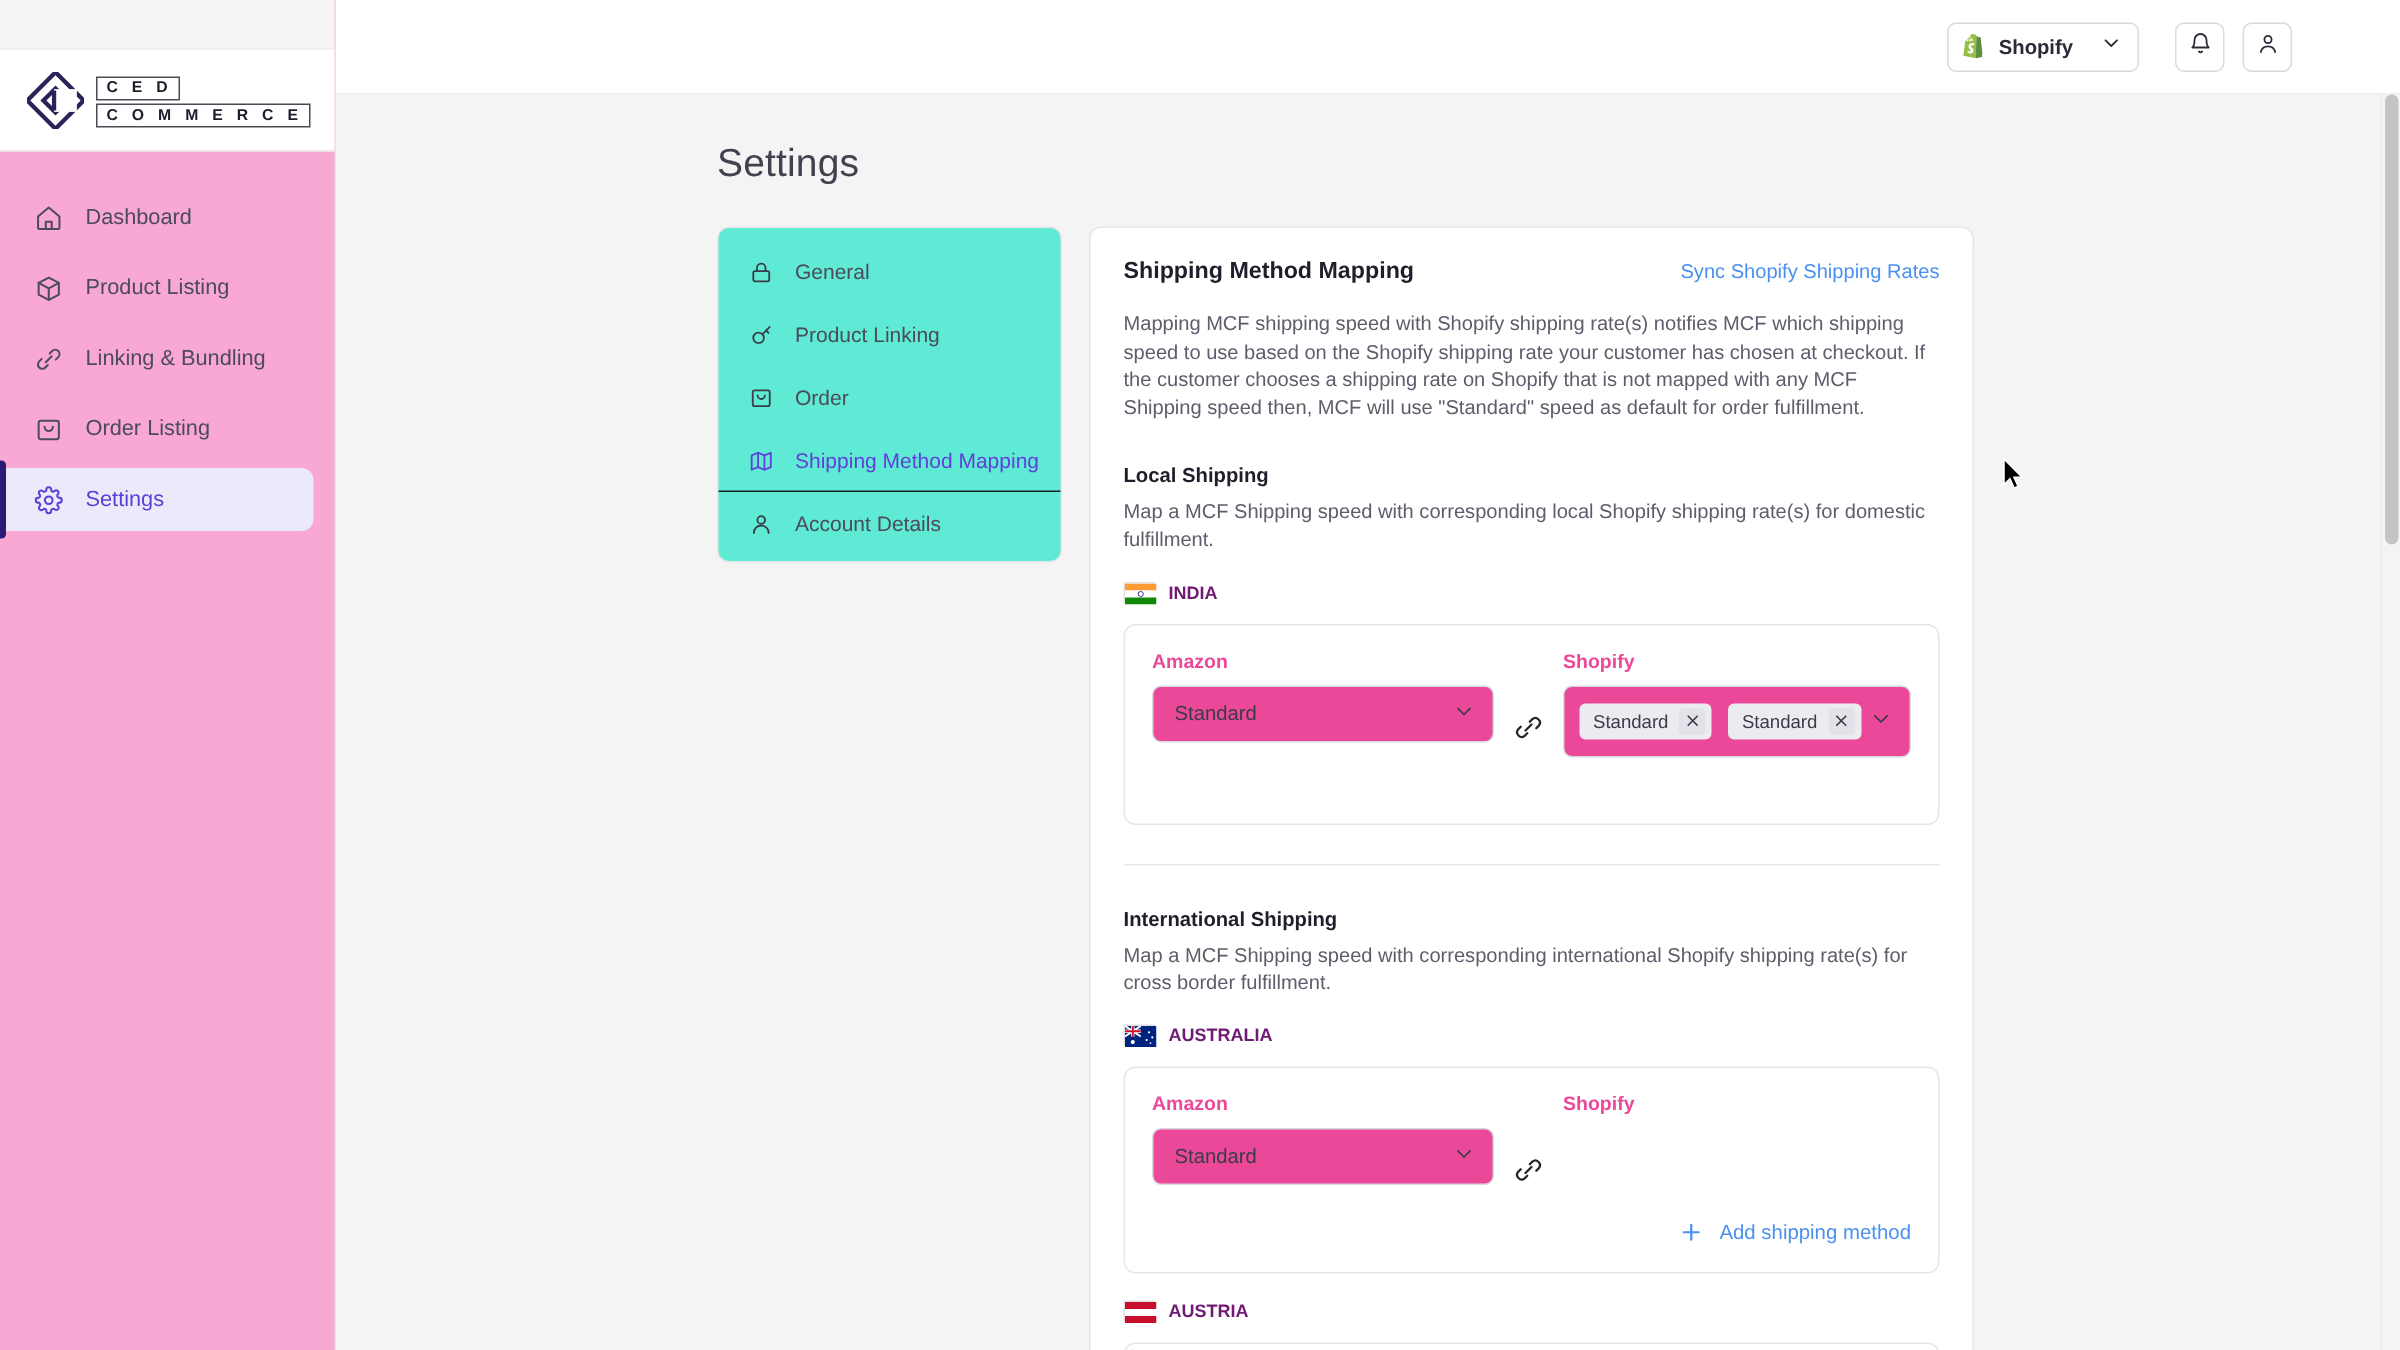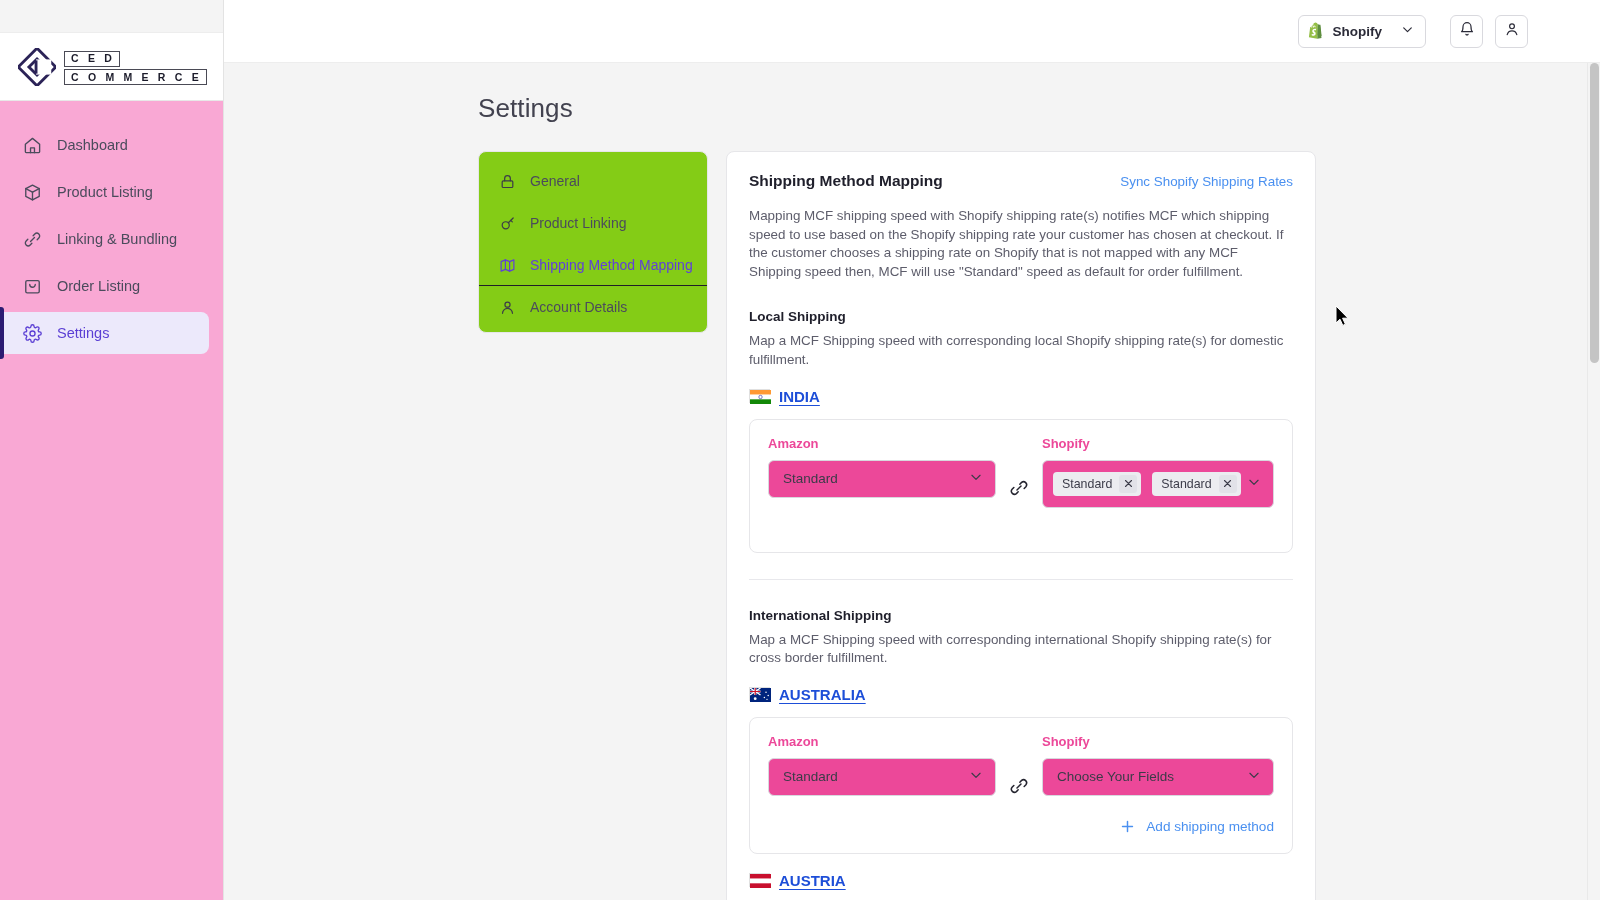--- a/index.html
+++ b/index.html
@@ -118,21 +118,21 @@
     color: #42424f;
     margin: 30px 0 0 254px;
     letter-spacing: .1px;
   }
 
   .content-row { display: flex; margin-left: 254px; margin-top: 27px; }
 
   
   .subnav {
     width: 230px; flex: 0 0 230px;
-    background: #84cc16;
+    background: #5eead4;
     border: 1px solid #e6e6e9;
     border-radius: 8px;
     padding: 8px 0 4px 0;
     height: fit-content;
   }
   .subnav-item {
     display: flex; align-items: center;
     height: 42px;
     padding-left: 18px;
     font-size: 14px;
@@ -166,22 +166,22 @@
     line-height: 18.6px;
     color: #5d5d6b;
   }
 
   .sec-title { margin-top: 28px; font-size: 13.5px; font-weight: 700; color: #1f1f2b; }
   .sec-desc { margin-top: 8px; font-size: 13.4px; line-height: 18.6px; color: #5d5d6b; }
 
   .country-row { display: flex; align-items: center; margin-top: 18px; }
   .flag { width: 21px; height: 14px; flex: 0 0 21px; margin-right: 9px; border: .5px solid rgba(0,0,0,.12); }
   .country-name {
-    font-size: 15px; font-weight: 600; color: #1d4ed8;
-    text-decoration: underline; text-underline-offset: 2.5px; cursor: pointer;
+    font-size: 12px; font-weight: 600; color: #701a75;
+    text-underline-offset: 2.5px; cursor: pointer;
   }
 
   .map-card {
     margin-top: 14px;
     border: 1px solid #e6e6e9;
     border-radius: 8px;
     padding: 16px 18px 18px 18px;
   }
   .map-grid { display: flex; align-items: flex-start; }
   .col-amazon { width: 228px; flex: 0 0 228px; }
@@ -381,20 +381,29 @@
             <span class="sn-ico">
               <svg width="17" height="17" viewBox="0 0 24 24" fill="none" stroke="#3c3c48" stroke-width="1.7" stroke-linecap="round" stroke-linejoin="round">
                   <circle cx="9.5" cy="14.5" r="5"></circle>
                   <path d="M13.2 11 20 4.2"></path>
                   <path d="M16.6 7.6 18.8 9.8"></path>
                 </svg>
             </span>
             <span>Product Linking</span>
           </div>
 
+          <div class="subnav-item">
+            <span class="sn-ico">
+              <svg width="17" height="17" viewBox="0 0 24 24" fill="none" stroke="#3c3c48" stroke-width="1.7" stroke-linecap="round" stroke-linejoin="round">
+                  <rect x="4" y="4.5" width="16" height="15" rx="1.8"></rect>
+                  <path d="M8.6 9.3a3.4 3.4 0 0 0 6.8 0"></path>
+                </svg>
+            </span>
+            <span>Order</span>
+          </div>
 
           <div class="subnav-item active">
             <span class="sn-ico">
               <svg width="17" height="17" viewBox="0 0 24 24" fill="none" stroke="#6040d8" stroke-width="1.7" stroke-linecap="round" stroke-linejoin="round">
                   <path d="M3 6.5 9 4l6 2.5L21 4v13.5L15 20l-6-2.5L3 20z"></path>
                   <path d="M9 4v13.5"></path>
                   <path d="M15 6.5V20"></path>
                 </svg>
             </span>
             <span>Shipping Method Mapping</span>
@@ -530,28 +539,20 @@
                 <span>
                   <svg width="20" height="20" viewBox="0 0 24 24" fill="none" stroke="#24242f" stroke-width="1.8" stroke-linecap="round">
                       <path d="M9.6 14.4 14.4 9.6"></path>
                       <path d="M13 7.4 15.1 5.3a3.7 3.7 0 0 1 5.2 5.2l-2.1 2.1"></path>
                       <path d="M11 16.6 8.9 18.7a3.7 3.7 0 0 1-5.2-5.2l2.1-2.1"></path>
                     </svg>
                 </span>
               </div>
               <div class="col-shopify">
                 <div class="fld-label">Shopify</div>
-                <div class="select">
-                  <span>Choose Your Fields</span>
-                  <span>
-                    <svg width="14" height="14" viewBox="0 0 24 24" fill="none" stroke="#3b3b48" stroke-width="2" stroke-linecap="round" stroke-linejoin="round">
-                        <path d="M5 9l7 7 7-7"></path>
-                      </svg>
-                  </span>
-                </div>
               </div>
             </div>
             <div class="card-actions">
               <span class="add-link">
                 <span class="plus">
                   <svg width="17" height="17" viewBox="0 0 24 24" fill="none" stroke="#4a90f0" stroke-width="2.1" stroke-linecap="round">
                       <path d="M12 5v14M5 12h14"></path>
                     </svg>
                 </span>
                 <span>Add shipping method</span>

